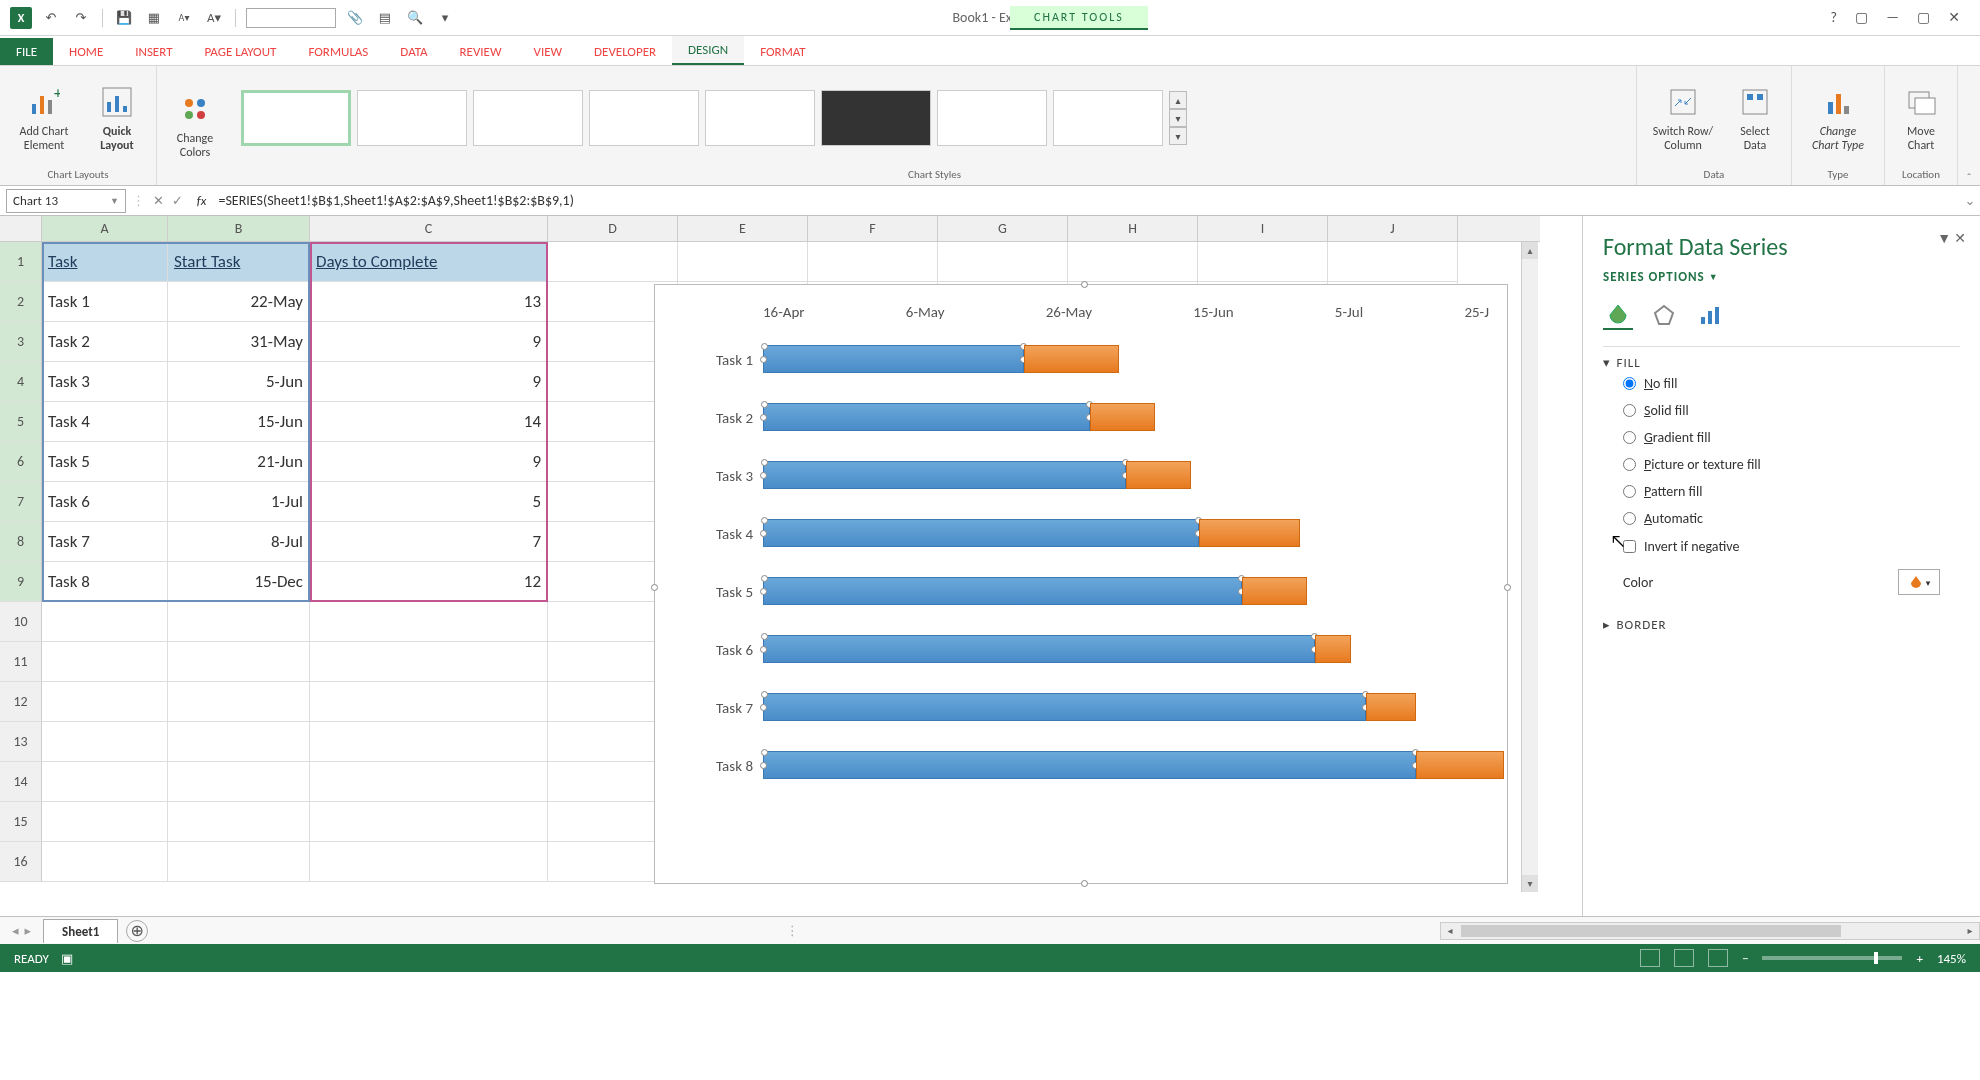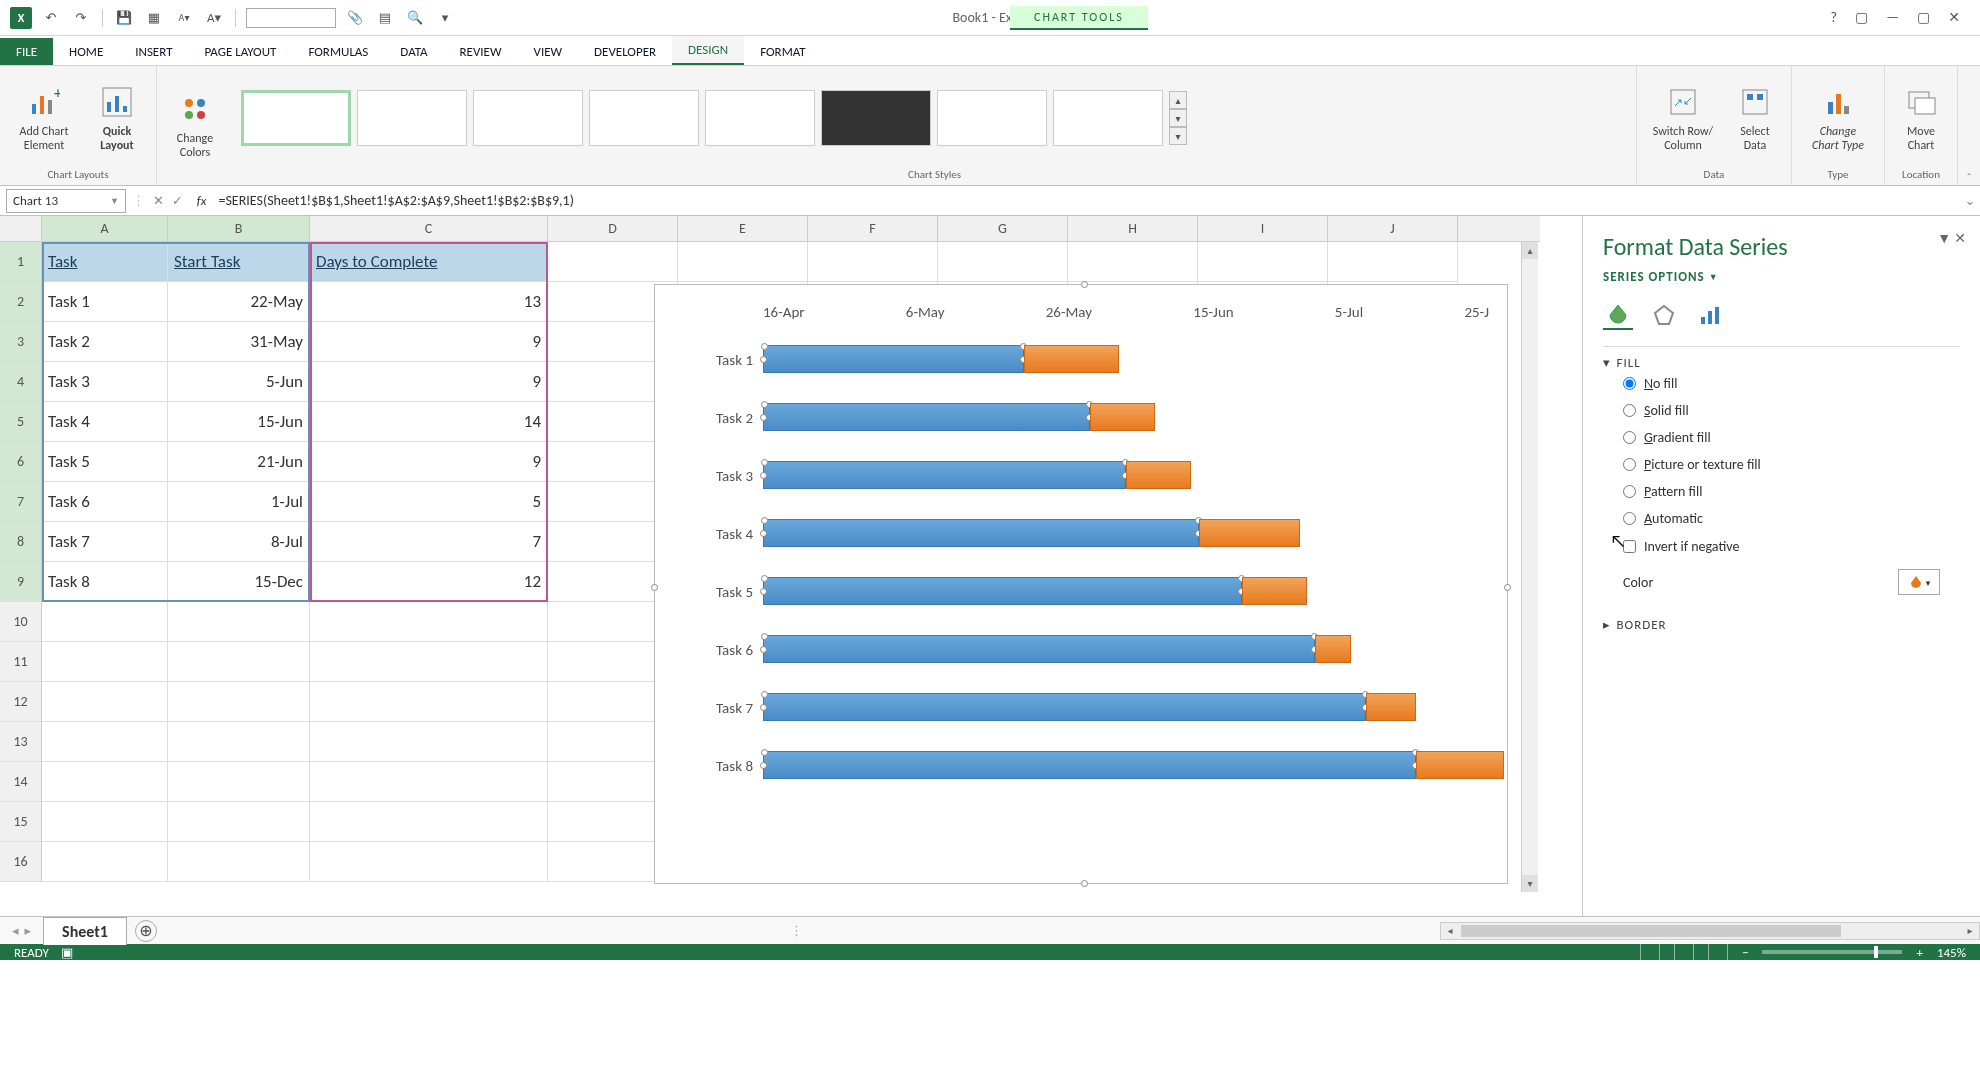--- a/index.html
+++ b/index.html
@@ -11,21 +11,21 @@
   .qat .xl-icon { width: 22px; height: 22px; background: #217346; color: #fff; display: flex; align-items: center; justify-content: center; font-weight: bold; font-size: 12px; border-radius: 2px; }
   .qat-btn { width: 22px; height: 22px; display: flex; align-items: center; justify-content: center; color: #555; cursor: pointer; }
   .qat-sep { width: 1px; height: 18px; background: #ccc; margin: 0 2px; }
   .title-center { position: absolute; left: 50%; transform: translateX(-50%); color: #666; font-size: 14px; }
   .chart-tools { position: absolute; left: 1010px; background: #d8ffd8; padding: 4px 24px; color: #217346; font-size: 12px; letter-spacing: 2px; border-bottom: 2px solid #217346; }
   .window-controls { margin-left: auto; display: flex; gap: 18px; padding-right: 20px; color: #555; }
   .window-controls span { cursor: pointer; font-size: 14px; }
 
   
   .tabs { height: 30px; background: #fff; display: flex; align-items: flex-end; padding-left: 0; border-bottom: 1px solid #d4d4d4; }
-  .tab { padding: 6px 16px; font-size: 13px; color: #0f172a; cursor: pointer; text-transform: uppercase; }
+  .tab { padding: 6px 16px; font-size: 13px; color: #ef4444; cursor: pointer; text-transform: uppercase; }
   .tab.file { background: #217346; color: #fff; }
   .tab.active { color: #217346; border-bottom: 2px solid #217346; background: #f5f5f5; }
 
   
   .ribbon { height: 120px; background: #f5f5f5; display: flex; border-bottom: 1px solid #c0c0c0; }
   .ribbon-group { display: flex; flex-direction: column; padding: 4px 8px; border-right: 1px solid #ddd; }
   .ribbon-group .group-body { flex: 1; display: flex; align-items: center; gap: 6px; }
   .ribbon-group .group-label { text-align: center; font-size: 11px; color: #666; padding-top: 2px; }
   .rbtn { display: flex; flex-direction: column; align-items: center; justify-content: center; gap: 4px; padding: 4px 6px; cursor: pointer; font-size: 12px; text-align: center; color: #444; }
   .rbtn .ricon { width: 36px; height: 36px; display: flex; align-items: center; justify-content: center; }
@@ -91,28 +91,28 @@
   .pane .section { font-size: 13px; color: #444; text-transform: uppercase; letter-spacing: 1px; cursor:pointer; display:flex; align-items:center; gap:6px; }
   .pane .radio { display: flex; align-items: center; gap: 8px; padding: 5px 0 5px 20px; font-size: 14px; color: #333; cursor: pointer; }
   .pane .radio input { margin: 0; }
   .pane .chk { display: flex; align-items: center; gap: 8px; padding: 6px 0 6px 20px; font-size: 14px; }
   .pane .colorrow { display: flex; justify-content: space-between; align-items: center; padding: 8px 20px; font-size: 14px; }
   .pane .colorbtn { width: 42px; height: 26px; border: 1px solid #aaa; display:flex; align-items:center; justify-content:center; gap:2px; }
 
   
   .sheet-tabs { height: 28px; border-top: 1px solid #c0c0c0; display: flex; align-items: center; background: #f8f8f8; }
   .sheet-nav { display: flex; gap: 6px; padding: 0 12px; color: #999; }
-  .sheet-tab { padding: 4px 18px; background: #fff; border: 1px solid #aaa; border-bottom: none; font-weight: bold; font-size: 16px; cursor:pointer; }
+  .sheet-tab { padding: 4px 18px; background: #fff; border: 1px solid #aaa; border-bottom: none; font-weight: bold; font-size: 13px; cursor:pointer; }
   .sheet-add { width: 22px; height: 22px; border: 1px solid #aaa; border-radius: 50%; display:flex; align-items:center; justify-content:center; margin-left:8px; cursor:pointer; font-size:16px; color:#555; }
   .hscroll { margin-left: auto; width: 540px; height: 18px; background: #eee; border: 1px solid #ccc; display:flex; }
   .hscroll div { width: 18px; display:flex; align-items:center; justify-content:center; font-size:10px; color:#666; }
   .hscroll .thumb { flex: 0 0 380px; background: #ccc; margin: 2px; }
 
   
-  .status { height: 16px; background: #217346; color: #fff; display: flex; align-items: center; padding: 0 14px; font-size: 13px; }
+  .status { height: 28px; background: #217346; color: #fff; display: flex; align-items: center; padding: 0 14px; font-size: 13px; }
   .status .right { margin-left: auto; display: flex; align-items: center; gap: 14px; }
   .status .viewbtn { width: 20px; height: 18px; border: 1px solid rgba(255,255,255,0.5); cursor:pointer; }
   .status .zoom-slider { width: 140px; height: 4px; background: rgba(255,255,255,0.4); position: relative; }
   .status .zoom-slider::after { content:''; position:absolute; right:24px; top:-4px; width:4px; height:12px; background:#fff; }
   .cursor-arrow { position: absolute; left: 1610px; top: 530px; font-size: 18px; color: #000; pointer-events: none; z-index: 999; }
 
   u.acc { text-decoration: underline; }
 </style>
 </head>
 <body>

